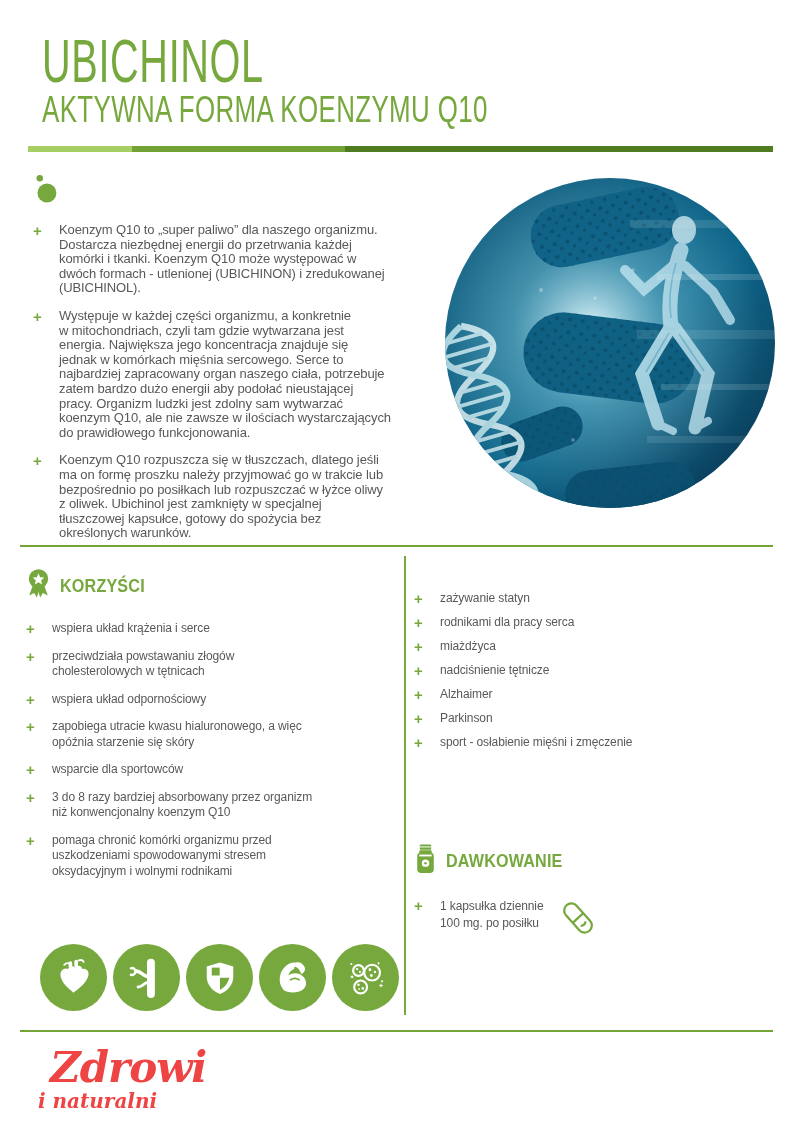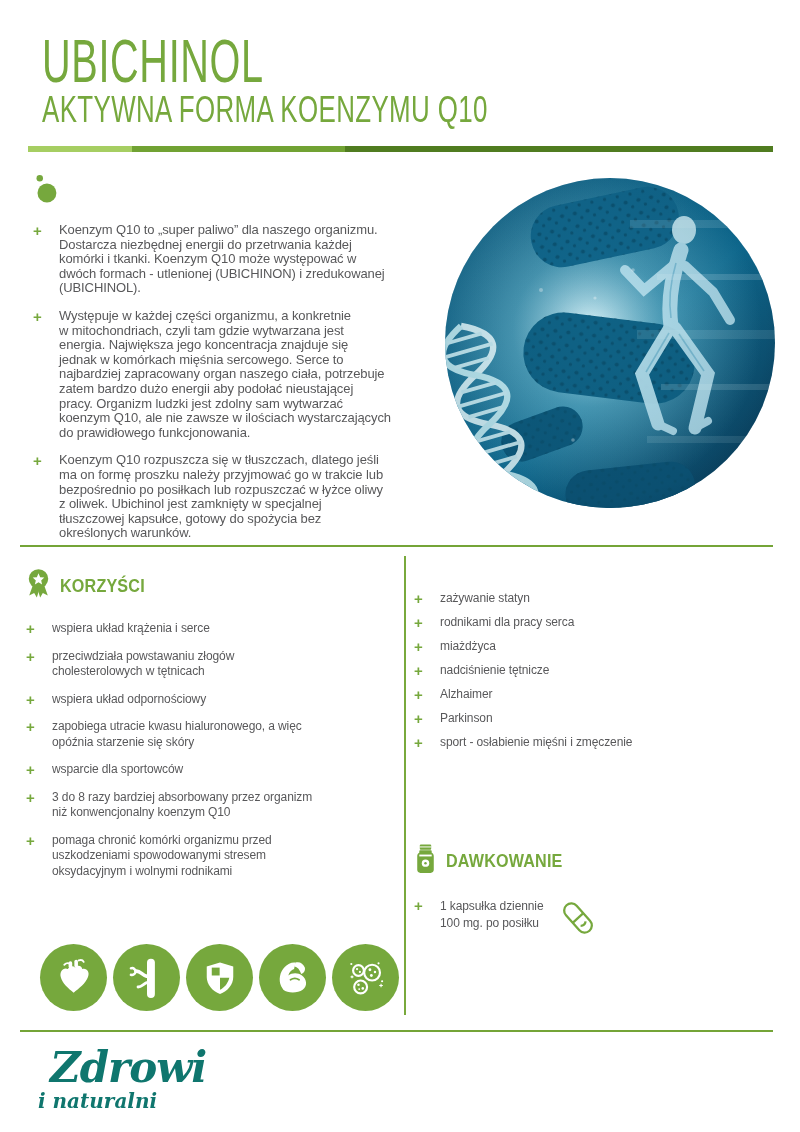--- a/index.html
+++ b/index.html
@@ -37,21 +37,21 @@
   #applications .item{margin-bottom:9px;}
   #applications .itext{line-height:15px;}
   .doserow{display:flex;margin-top:20px;align-items:flex-start;}
   .doserow .itext{line-height:16.5px;}
   .capsule{margin-left:14px;margin-top:0;}
   
   #iconrow{position:absolute;left:40px;top:944px;display:flex;gap:6px;}
   .circ{width:67px;height:67px;border-radius:50%;background:#76a83d;display:flex;
         align-items:center;justify-content:center;}
   
-  #logo{position:absolute;left:38px;top:1046px;color:#0f766e;}
+  #logo{position:absolute;left:38px;top:1046px;color:#ef4444;}
   .logo1{font-family:"DejaVu Serif",serif;font-style:italic;font-weight:700;
          font-size:42px;line-height:44px;margin-left:12px;letter-spacing:-1px;}
   .logo2{font-family:"DejaVu Serif",serif;font-style:italic;font-weight:700;
          font-size:20px;line-height:18px;margin-top:2px;}
 </style>
 </head>
 <body>
 
 <div id="page">
 

